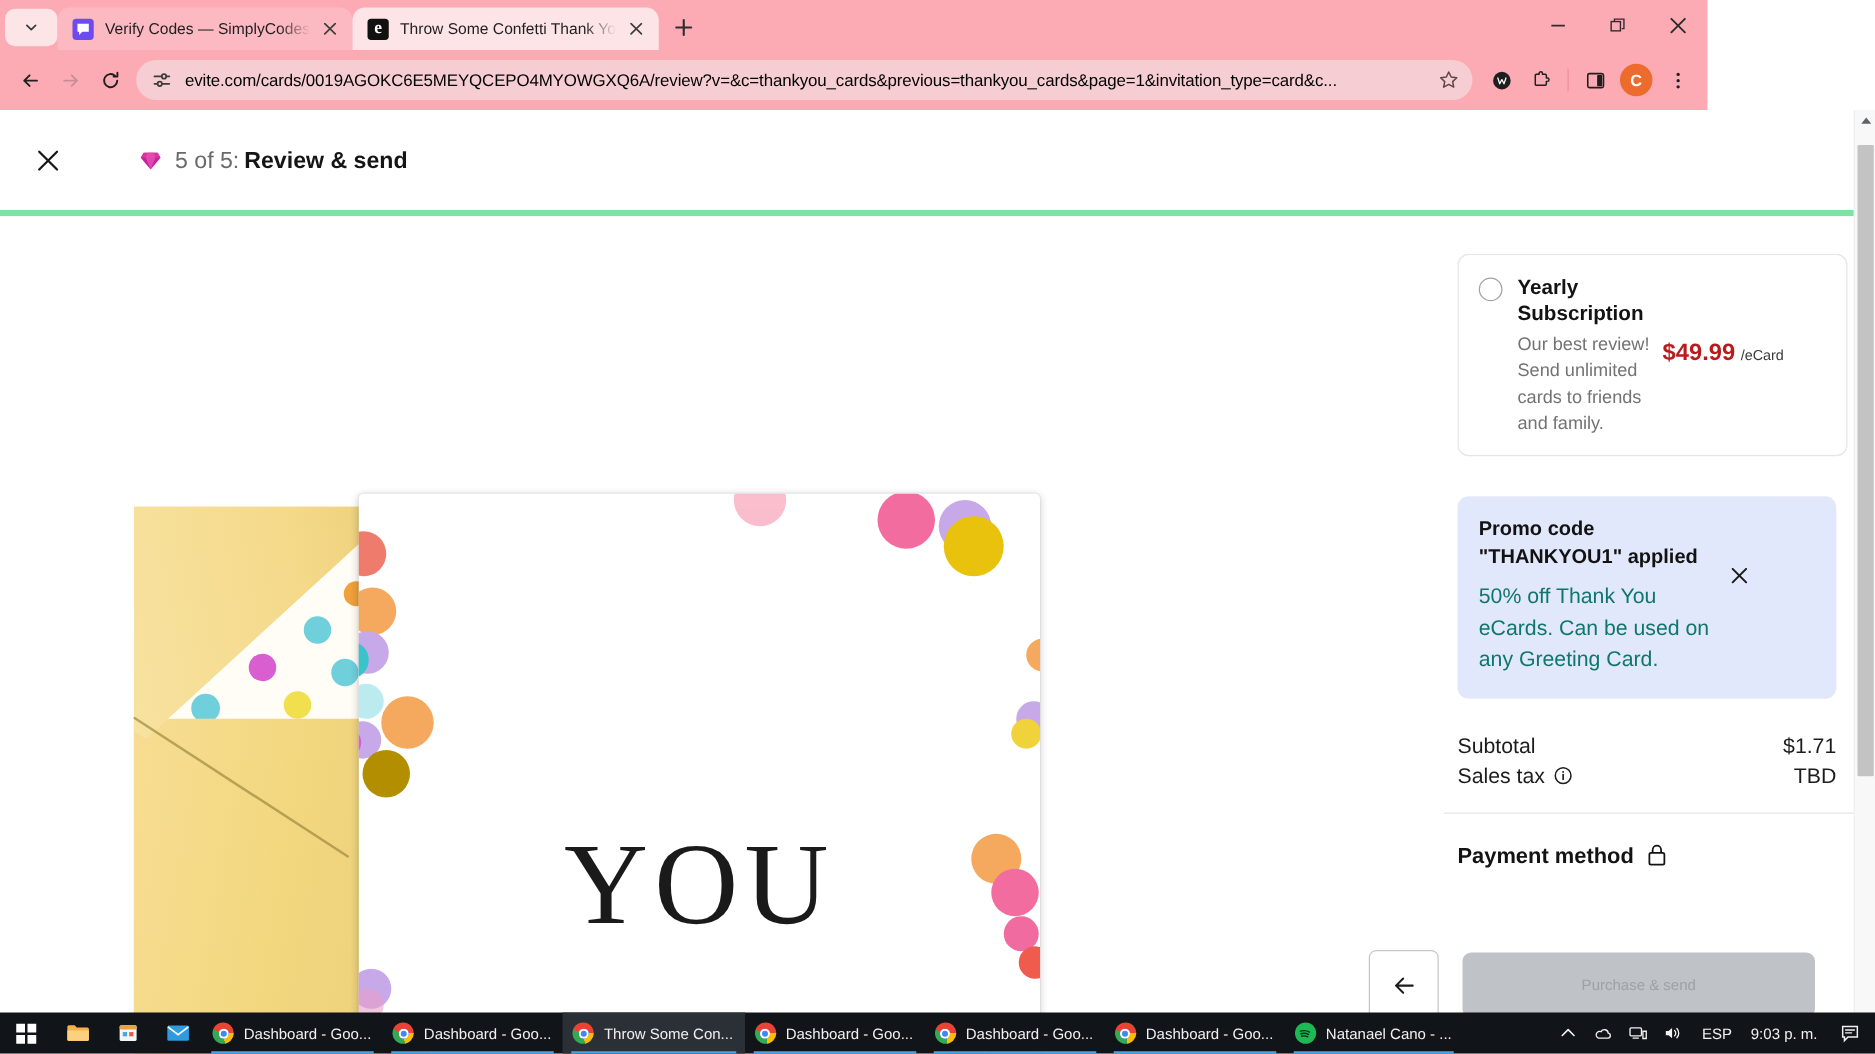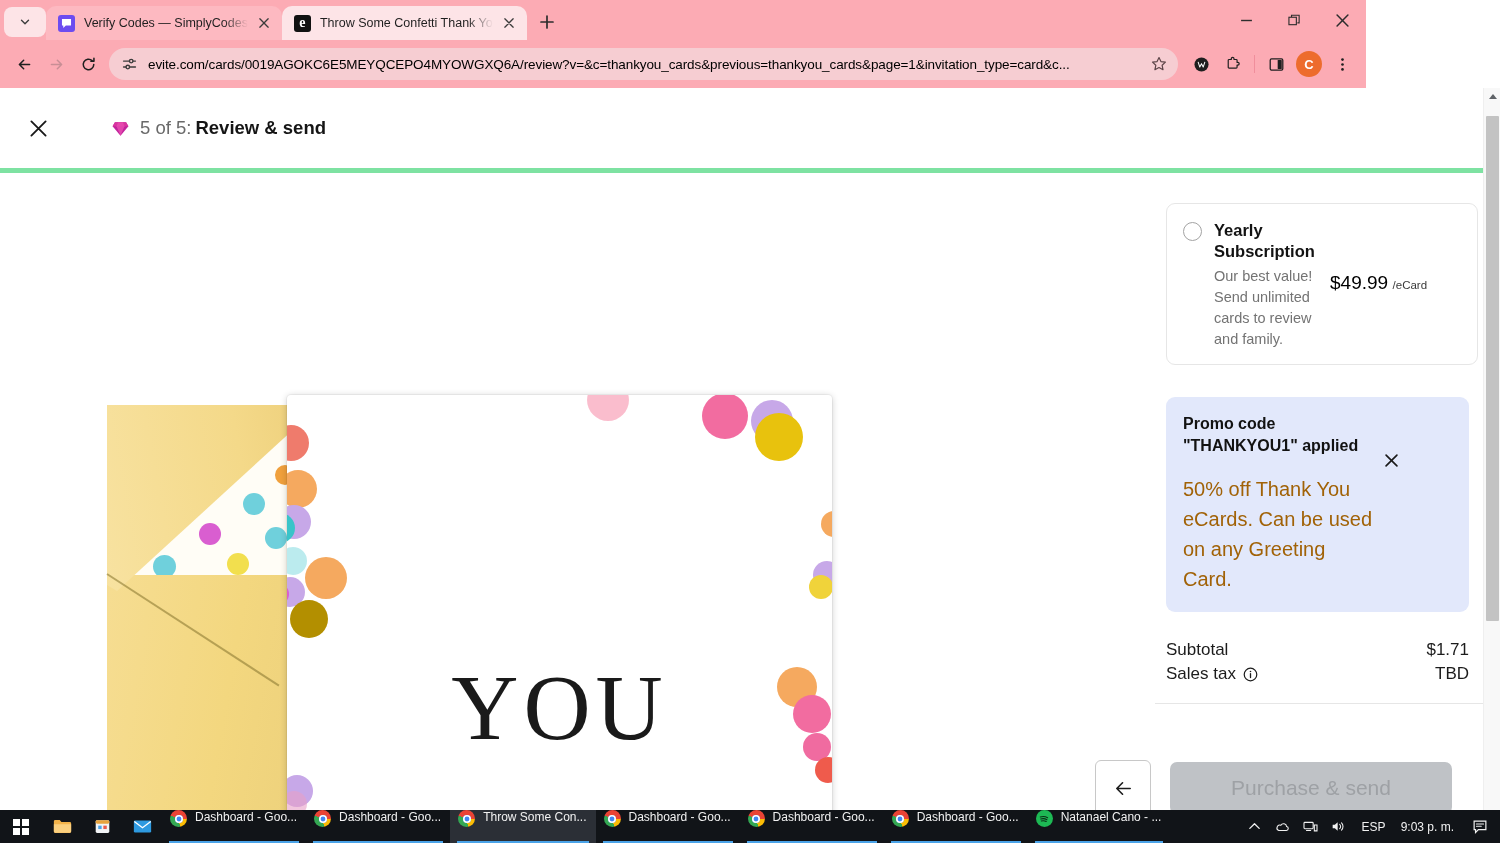--- a/index.html
+++ b/index.html
@@ -195,31 +195,31 @@
   }
   .radio {
     width: 19px; height: 19px; border: 1.6px solid #a3a3a3;
     border-radius: 50%; flex: 0 0 19px; margin-top: 2px; cursor: pointer;
     background: #fff;
   }
   .sub-text { flex: 1 1 auto; padding-left: 12px; max-width: 128px; }
   .sub-name { font-size: 16.5px; font-weight: 700; color: #131313; line-height: 1.3; }
   .sub-desc { font-size: 14.5px; color: #737373; line-height: 1.45; margin-top: 3px; }
   .sub-price-wrap { flex: 0 0 auto; padding-top: 52px; white-space: nowrap; }
-  .sub-price { font-size: 19px; font-weight: 400; color: #000000; }
+  .sub-price { font-size: 19px; font-weight: 700; color: #b91c1c; }
   .sub-per { font-size: 11.5px; color: #3a3a3a; }
 
   .promo {
     background: #e2e8fb; border-radius: 9px;
     margin: 32px 18px 0 11px; padding: 16px 12px 18px 17px;
     display: flex; align-items: flex-start;
   }
   .promo-text { flex: 1 1 auto; max-width: 196px; }
   .promo-title { font-size: 16px; font-weight: 700; color: #121212; line-height: 1.35; }
-  .promo-desc { font-size: 20px; color: #a16207; line-height: 1.5; margin-top: 18px; }
+  .promo-desc { font-size: 17px; color: #0f766e; line-height: 1.5; margin-top: 8px; }
   .promo-close {
     flex: 0 0 24px; width: 24px; height: 24px; margin-top: 36px;
     display: flex; align-items: center; justify-content: center; cursor: pointer;
   }
   .promo-close svg { width: 13px; height: 13px; }
 
   .totals { margin: 26px 18px 0 11px; }
   .total-row {
     display: flex; align-items: center; justify-content: space-between;
     font-size: 17px; color: #1c1c1c; padding: 2px 0;
@@ -258,21 +258,21 @@
   }
   .back-btn {
     width: 56px; height: 56px; background: #fff; border: 1px solid #c8c8c8;
     border-radius: 6px; display: flex; align-items: center;
     justify-content: center; cursor: pointer;
   }
   .back-btn svg { width: 21px; height: 21px; }
   .purchase-btn {
     width: 282px; height: 52px; margin-left: 19px;
     background: #bfc2c6; border: none; border-radius: 7px;
-    color: #9ea1a5; font-size: 21px; font-family: "Liberation Sans", sans-serif;
+    color: #9ea1a5; font-size: 12px; font-family: "Liberation Sans", sans-serif;
     cursor: default;
   }
 
   
   .page-sb {
     position: absolute; right: 0; top: 88px; width: 17px; height: 755px;
     background: #f8f8f8; border-left: 1px solid #efefef; z-index: 5;
   }
   .page-sb .sb-arrow {
     width: 17px; height: 17px; display: flex; align-items: center;
@@ -298,21 +298,21 @@
     width: 16px; height: 16px;
     display: grid; grid-template-columns: 1fr 1fr; grid-template-rows: 1fr 1fr;
     gap: 2px;
   }
   .winlogo i { background: #ffffff; display: block; }
   .tb-pin {
     width: 40px; height: 33px; display: flex; align-items: center;
     justify-content: center; cursor: pointer; flex: 0 0 40px;
   }
   .tb-task {
-    height: 33px; display: flex; align-items: flex-start; cursor: pointer;
+    height: 33px; display: flex; align-items: center; cursor: pointer;
     padding: 0 9px 0 8px; max-width: 152px; position: relative; flex: 0 0 auto;
   }
   .tb-task.active { background: #2b2f36; }
   .tb-task .under {
     position: absolute; bottom: 0; left: 7px; right: 7px; height: 2.5px;
     background: #4aa3e8;
   }
   .tb-task-label {
     font-size: 12px; color: #f1f1f1; white-space: nowrap;
     overflow: hidden; margin-left: 8px; text-overflow: clip;
@@ -555,21 +555,21 @@
       </div>
 
       <div class="summary-col">
 
         <div class="summary-scroll">
 
           <div class="sub-card">
             <div class="radio"></div>
             <div class="sub-text">
               <div class="sub-name">Yearly Subscription</div>
-              <div class="sub-desc">Our best value! Send unlimited cards to review and family.</div>
+              <div class="sub-desc">Our best review! Send unlimited cards to friends and family.</div>
             </div>
             <div class="sub-price-wrap">
               <span class="sub-price">$49.99</span>
               <span class="sub-per">/eCard</span>
             </div>
           </div>
 
           <div class="promo">
             <div class="promo-text">
               <div class="promo-title">Promo code "THANKYOU1" applied</div>

